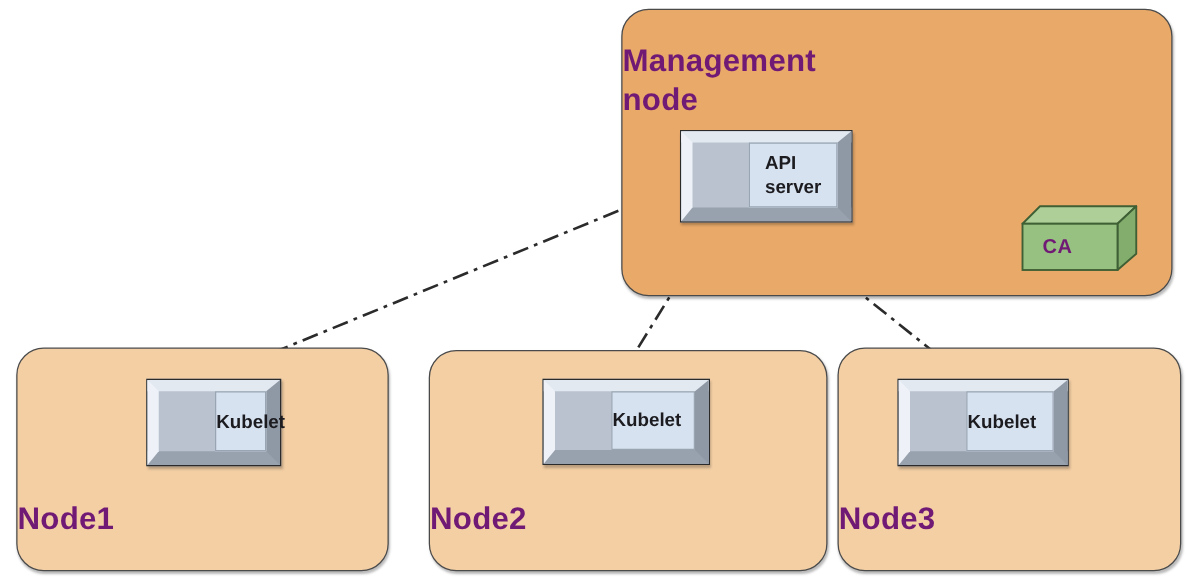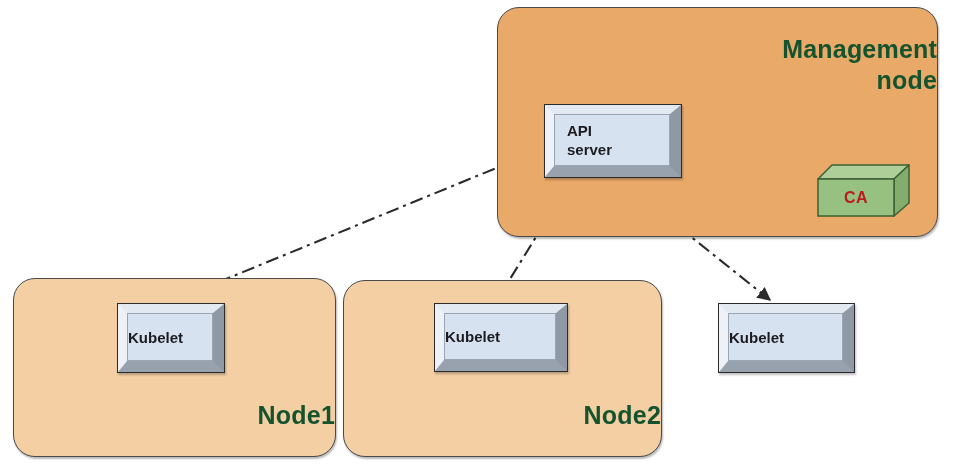--- a/index.html
+++ b/index.html
@@ -38,25 +38,24 @@
   .group-mgmt {
     background: #e9a969;
   }
   .group-node {
     background: #f4cfa4;
   }
   .group-title {
     position: absolute;
     left: 0;
     right: 0;
-    text-align: right;
-    color: #14532d;
+    text-align: left;
+    color: #701a75;
     font-weight: 700;
     letter-spacing: 0.2px;
-    padding-left: 48px;
   }
   .mgmt-title {
     top: 26px;
     font-size: 25px;
     line-height: 31px;
   }
   .node-title {
     bottom: 26px;
     font-size: 25px;
     line-height: 29px;
@@ -81,20 +80,21 @@
   }
   .bevel .face {
     position: absolute;
     inset: 0;
     background: #d7e2f0;
     border: 1px solid #9aa5b3;
     box-sizing: border-box;
     display: flex;
     align-items: center;
     justify-content: flex-start;
+    margin-left: 45px;
   }
   .bevel .label {
     color: #1c1c20;
     font-size: 15px;
     font-weight: 700;
     line-height: 19px;
     padding-left: 12px;
     white-space: pre-line;
   }
   .bevel .label.centered {
@@ -105,25 +105,25 @@
   
   .isobox {
     position: absolute;
   }
   .isobox svg { display: block; }
   .isobox .ca-label {
     position: absolute;
     left: 0;
     right: 0;
     top: 30px;
-    text-align: center;
     font-size: 16px;
     font-weight: 700;
-    color: #b91c1c;
+    color: #701a75;
     letter-spacing: 0.4px;
+    padding-left: 16px;
   }
 </style>
 </head>
 <body>
 
 <div id="canvas">
 
   <svg id="wires" viewBox="0 0 958 468" width="958" height="468" xmlns="http://www.w3.org/2000/svg">
     <defs>
       <marker id="arrowEnd" viewBox="0 0 10 10" refX="9" refY="5" markerWidth="6.5" markerHeight="6.5" orient="auto-start-reverse">
@@ -163,40 +163,43 @@
 
       <path d="M 16 2 L 93 2 L 78 16 L 2 16 Z" fill="#aed098" stroke="#3f5f35" stroke-width="1.5" stroke-linejoin="round"></path>
 
       <path d="M 93 2 L 93 40 L 78 53 L 78 16 Z" fill="#83ad6c" stroke="#3f5f35" stroke-width="1.5" stroke-linejoin="round"></path>
 
       <rect x="2" y="16" width="76" height="37" fill="#97c180" stroke="#3f5f35" stroke-width="1.5"></rect>
     </svg>
     <div class="ca-label" style="left:2px; width:76px; top:26px;">CA</div>
   </div>
 
-  <div class="group group-node" style="left:13px; top:278px; width:323px; height:179px;">
+  <div class="group group-node" style="left:13px; top:278px; width:298px; height:179px;">
     <div class="group-title node-title">Node1</div>
   </div>
   <div class="bevel" style="left:117px; top:303px; width:108px; height:70px;">
     <div class="frame"></div>
     <div class="face" style="left:9px; top:9px; right:11px; bottom:11px;">
       <div class="label centered">Kubelet</div>
     </div>
   </div>
 
   <div class="group group-node" style="left:343px; top:280px; width:319px; height:177px;">
     <div class="group-title node-title">Node2</div>
   </div>
   <div class="bevel" style="left:434px; top:303px; width:134px; height:69px;">
     <div class="frame"></div>
     <div class="face" style="left:9px; top:9px; right:11px; bottom:11px;">
       <div class="label centered">Kubelet</div>
     </div>
   </div>
 
+  <div class="group group-node" style="left:670px; top:278px; width:275px; height:179px;">
+    <div class="group-title node-title">Node3</div>
+  </div>
   <div class="bevel" style="left:718px; top:303px; width:137px; height:70px;">
     <div class="frame"></div>
     <div class="face" style="left:9px; top:9px; right:11px; bottom:11px;">
       <div class="label centered">Kubelet</div>
     </div>
   </div>
 
 </div>
 
 </body></html>

